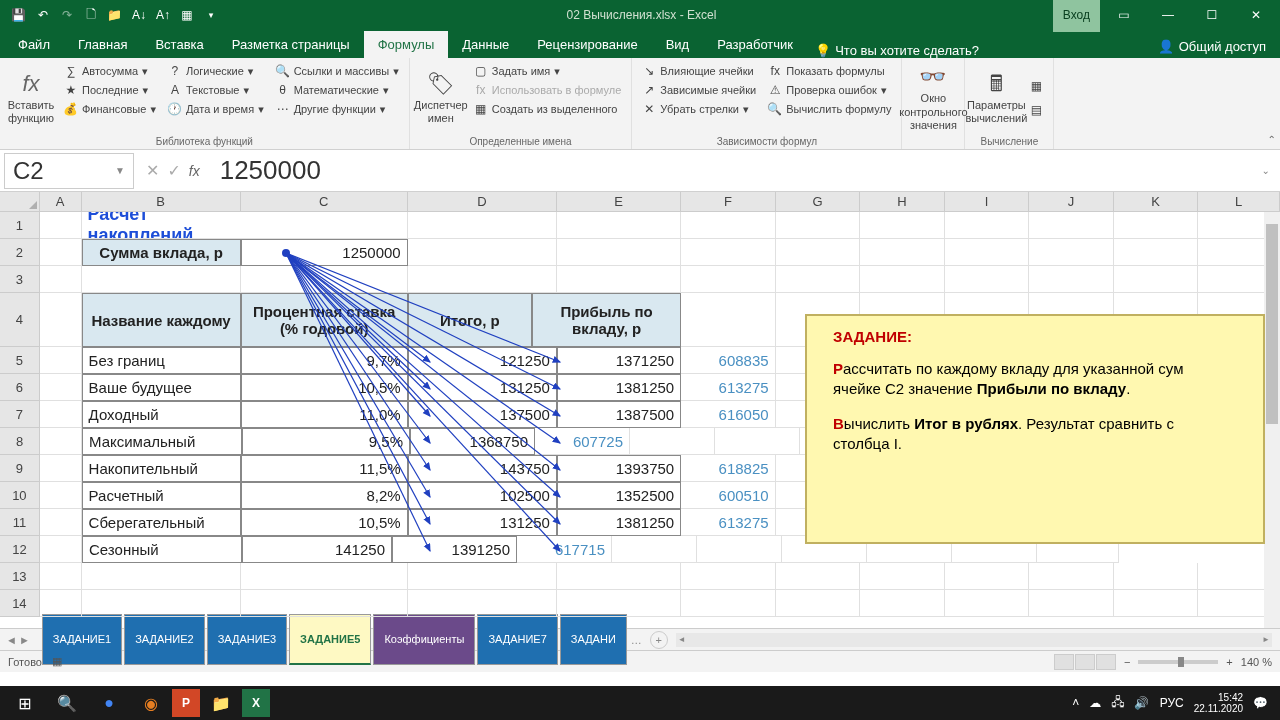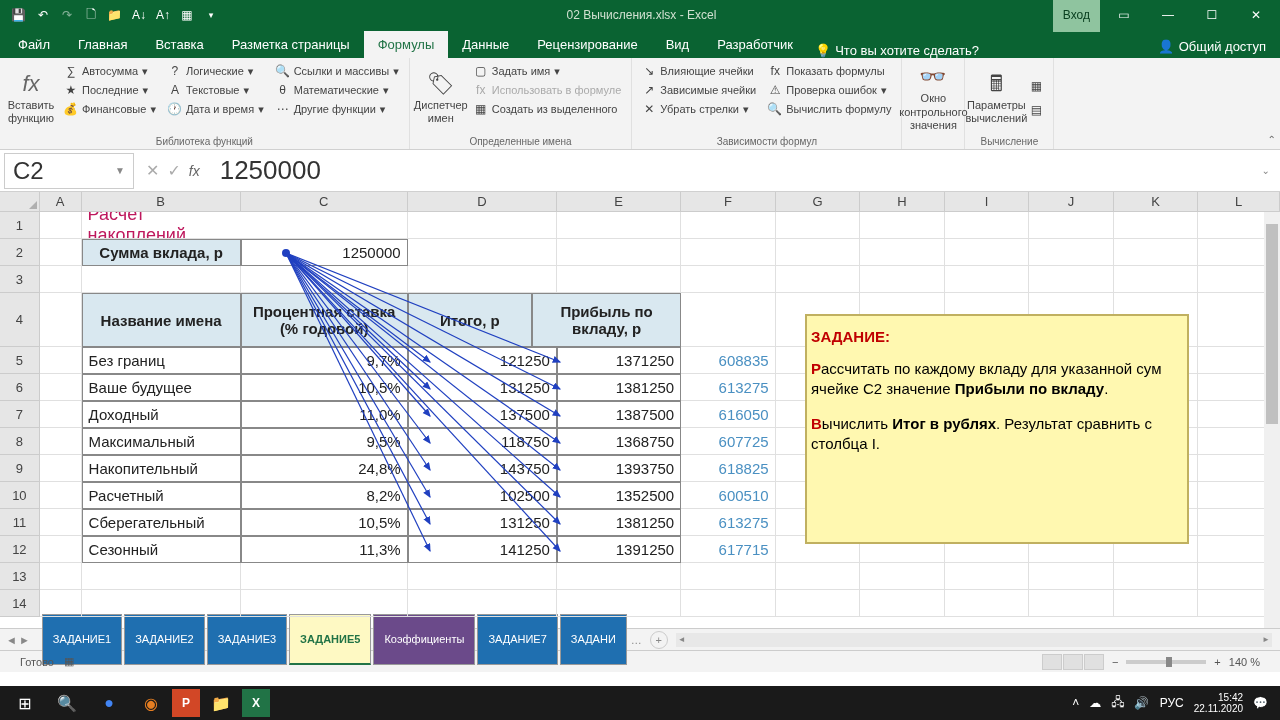--- a/index.html
+++ b/index.html
@@ -52,54 +52,54 @@
 .colhdr { border-right: 1px solid #ccc; text-align: center; font-size: 13px; color: #444; line-height: 20px; }
 .gbody { position: relative; }
 .grow { display: flex; height: 27px; }
 .grow.tall { height: 54px; }
 .rowhdr { width: 40px; background: #e6e6e6; border-right: 1px solid #ccc; border-bottom: 1px solid #ccc; text-align: center; font-size: 13px; color: #444; display: flex; align-items: center; justify-content: center; }
 .cell { border-right: 1px solid #e0e0e0; border-bottom: 1px solid #e0e0e0; padding: 2px 6px; font-size: 15px; color: #222; display: flex; align-items: center; overflow: hidden; }
 .cell.r { justify-content: flex-end; }
 .cell.c { justify-content: center; text-align: center; }
 .cell.hdr { background: #d9e8f0; border: 1px solid #888; font-weight: 400; }
 .cell.bold { font-weight: 700; }
-.cell.title { color: #be185d; font-size: 18px; font-weight: 400; }
+.cell.title { color: #1d4ed8; font-size: 18px; font-weight: 700; }
 .cell.link { color: #4a90c2; }
 .cell.sel { border: 2px solid #217346; }
 .cell.tbl { border: 1px solid #888; }
 
 .vscroll { position: absolute; right: 0; top: 20px; bottom: 0; width: 16px; background: #f0f0f0; }
 .vscroll-thumb { position: absolute; left: 2px; right: 2px; top: 12px; height: 200px; background: #c0c0c0; }
 
 
 .arrows { position: absolute; top: 0; left: 0; pointer-events: none; }
 
 
-.taskbox { position: absolute; left: 805px; top: 102px; width: 384px; height: 230px; background: #fff8b0; border: 2px solid #c0b060; padding: 12px 4px; font-size: 15px; z-index: 5; }
+.taskbox { position: absolute; left: 805px; top: 102px; width: 460px; height: 230px; background: #fff8b0; border: 2px solid #c0b060; padding: 12px 26px; font-size: 15px; z-index: 5; }
 .task-title { color: #c00000; font-weight: 700; margin-bottom: 14px; }
 .task-p { margin-bottom: 14px; line-height: 1.35; }
 .task-p .cap { color: #c00000; font-weight: 700; }
 .task-p b { font-weight: 700; }
 
 
 .sheet-row { height: 22px; display: flex; align-items: center; background: #f3f3f3; border-top: 1px solid #ccc; font-size: 11px; }
 .sheet-nav { display: flex; gap: 2px; padding: 0 6px; color: #888; }
 .sheet-tabs { display: flex; gap: 2px; margin-left: 6px; }
 .stab { padding: 18px 10px; background: #1f6fb0; color: #fff; border: 1px solid #999; cursor: pointer; }
 .stab.active { background: #fef9c3; color: #217346; font-weight: 700; border-bottom: 2px solid #217346; }
 .stab.alt { background: #6b4a8a; }
 .stab-add { padding: 2px 6px; color: #888; cursor: pointer; margin-left: 4px; border: 1px solid #ccc; border-radius: 50%; width: 18px; height: 18px; display: flex; align-items: center; justify-content: center; }
 .stab-more { color: #888; padding: 0 4px; }
 .hscroll { flex: 1; margin: 0 8px; height: 14px; background: #e8e8e8; position: relative; }
 .hscroll::before, .hscroll::after { content: '◄'; position: absolute; font-size: 8px; color: #888; top: 2px; }
 .hscroll::before { left: 2px; }
 .hscroll::after { content: '►'; right: 2px; }
 
 
-.statusbar { height: 22px; background: #f3f3f3; border-top: 1px solid #ccc; display: flex; align-items: center; font-size: 11px; color: #555; padding: 0 20px; }
+.statusbar { height: 22px; background: #f3f3f3; border-top: 1px solid #ccc; display: flex; align-items: center; font-size: 11px; color: #555; padding: 0 8px; }
 .status-right { margin-left: auto; display: flex; align-items: center; gap: 8px; }
 .view-btns { display: flex; gap: 1px; }
 .vb { width: 20px; height: 16px; background: #e0e0e0; border: 1px solid #ccc; }
 .zoom-slider { width: 80px; height: 4px; background: #ccc; position: relative; }
 .zoom-slider::after { content: ''; position: absolute; left: 40px; top: -3px; width: 6px; height: 10px; background: #888; }
 
 
 .taskbar { position: absolute; bottom: 0; left: 0; right: 0; height: 34px; background: #1a1a1a; display: flex; align-items: center; padding: 0 4px; }
 .tb-btn { width: 42px; height: 32px; display: flex; align-items: center; justify-content: center; color: #fff; font-size: 16px; }
 .tb-right { margin-left: auto; display: flex; align-items: center; gap: 10px; color: #fff; font-size: 10px; padding-right: 8px; }
@@ -335,21 +335,21 @@
         <div class="cell wH"></div>
         <div class="cell wI"></div>
         <div class="cell wJ"></div>
         <div class="cell wK"></div>
         <div class="cell wL"></div>
     </div>
 
     <div class="grow tall">
         <div class="rowhdr">4</div>
       <div class="cell wA"></div>
-      <div class="cell wB hdr c bold">Название имена</div>
+      <div class="cell wB hdr c bold">Название каждому</div>
       <div class="cell wC hdr c bold">Процентная ставка (% годовой)</div>
       <div class="cell wE hdr c bold">Итого, р</div>
       <div class="cell wD hdr c bold">Прибыль по вкладу, р</div>
       <div class="cell wF"></div>
         <div class="cell wG"></div>
         <div class="cell wH"></div>
         <div class="cell wI"></div>
         <div class="cell wJ"></div>
         <div class="cell wK"></div>
         <div class="cell wL"></div>
@@ -399,35 +399,34 @@
           <div class="cell wI"></div>
           <div class="cell wJ"></div>
           <div class="cell wK"></div>
           <div class="cell wL"></div>
         </div>
         <div class="grow">
           <div class="rowhdr">8</div>
     <div class="cell wA"></div>
     <div class="cell wB tbl">Максимальный</div>
     <div class="cell wC tbl r">9,5%</div>
-    <div class="cell wD tbl r">118750</div>
     <div class="cell wE tbl r">1368750</div>
     <div class="cell wF r link">607725</div>
     <div class="cell wG"></div>
           <div class="cell wH"></div>
           <div class="cell wI"></div>
           <div class="cell wJ"></div>
           <div class="cell wK"></div>
           <div class="cell wL"></div>
         </div>
         <div class="grow">
           <div class="rowhdr">9</div>
     <div class="cell wA"></div>
     <div class="cell wB tbl">Накопительный</div>
-    <div class="cell wC tbl r">24,8%</div>
+    <div class="cell wC tbl r">11,5%</div>
     <div class="cell wD tbl r">143750</div>
     <div class="cell wE tbl r">1393750</div>
     <div class="cell wF r link">618825</div>
     <div class="cell wG"></div>
           <div class="cell wH"></div>
           <div class="cell wI"></div>
           <div class="cell wJ"></div>
           <div class="cell wK"></div>
           <div class="cell wL"></div>
         </div>
@@ -458,21 +457,20 @@
           <div class="cell wH"></div>
           <div class="cell wI"></div>
           <div class="cell wJ"></div>
           <div class="cell wK"></div>
           <div class="cell wL"></div>
         </div>
         <div class="grow">
           <div class="rowhdr">12</div>
     <div class="cell wA"></div>
     <div class="cell wB tbl">Сезонный</div>
-    <div class="cell wC tbl r">11,3%</div>
     <div class="cell wD tbl r">141250</div>
     <div class="cell wE tbl r">1391250</div>
     <div class="cell wF r link">617715</div>
     <div class="cell wG"></div>
           <div class="cell wH"></div>
           <div class="cell wI"></div>
           <div class="cell wJ"></div>
           <div class="cell wK"></div>
           <div class="cell wL"></div>
         </div>

